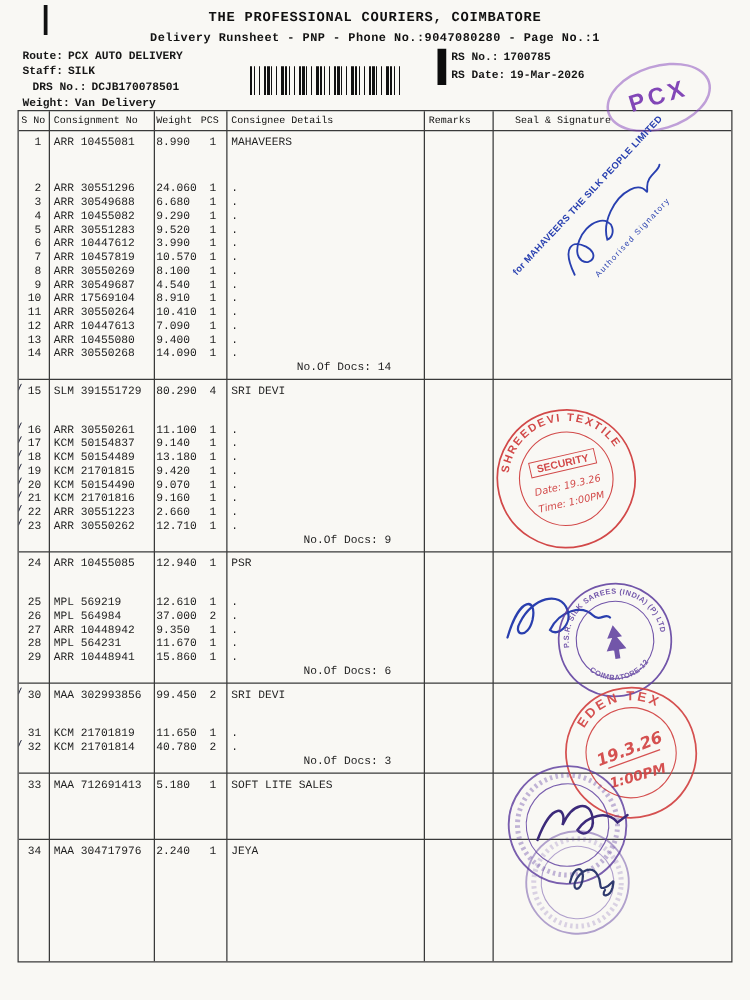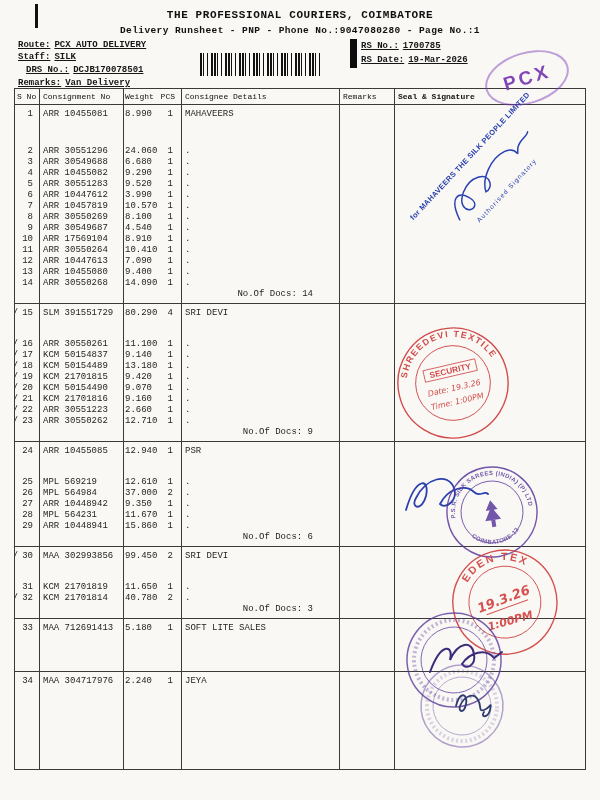--- a/index.html
+++ b/index.html
@@ -5,21 +5,21 @@
   html,body{margin:0;padding:0;}
   body{width:600px;height:800px;background:#e9e7e2;font-family:"Liberation Mono",monospace;}
   .page{position:relative;width:600px;height:800px;background:#f9f8f4;overflow:hidden;color:#1c1c1c;}
 
   
   .corner-mark{position:absolute;left:35px;top:4px;width:3px;height:24px;background:#111;}
 
   
   .title{position:absolute;top:9px;left:0;width:100%;text-align:center;font:bold 11px "Liberation Mono",monospace;letter-spacing:.6px;color:#111;}
   .subtitle{position:absolute;top:25px;left:0;width:100%;text-align:center;font:bold 9.5px "Liberation Mono",monospace;letter-spacing:.4px;color:#111;}
-  .fld{position:absolute;font:bold 9px "Liberation Mono",monospace;color:#161616;white-space:nowrap;text-decoration:underline;}
+  .fld{position:absolute;font:bold 9px "Liberation Mono",monospace;color:#161616;white-space:nowrap;}
   .fld .lbl{margin-right:4px;}
   .fld-route{left:18px;top:40px;}
   .fld-staff{left:18px;top:52px;}
   .fld-drs{left:26px;top:65px;}
   .fld-vehicle{left:18px;top:78px;}
   .rs-bar{position:absolute;left:350px;top:39px;width:7px;height:29px;background:#0c0c0c;}
   .fld-rsno{left:361px;top:41px;}
   .fld-rsdate{left:361px;top:55px;}
   .barcode{position:absolute;left:200px;top:53px;width:120px;height:23px;
     background:repeating-linear-gradient(90deg,#111 0 2px,#f9f8f4 2px 3px,#111 3px 4px,#f9f8f4 4px 7px,#111 7px 8px,#f9f8f4 8px 11px,#111 11px 13px,#f9f8f4 13px 14px);}
@@ -27,21 +27,21 @@
   
   .table{position:absolute;left:14px;top:88px;width:572px;height:682px;border:1px solid #3a3a3a;box-sizing:border-box;}
   .vline{position:absolute;top:0;bottom:0;width:1px;background:#3a3a3a;}
   .grid6{display:grid;grid-template-columns:24px 84px 58px 158px 55px 1fr;}
   .thead{height:16px;line-height:15px;border-bottom:1px solid #3a3a3a;font-size:8px;color:#111;box-sizing:border-box;}
   .h-sno{padding-left:2px;}
   .h-consign{padding-left:4px;}
   .h-wp{display:flex;justify-content:space-between;padding:0 6px 0 2px;}
   .h-consignee{padding-left:4px;}
   .h-remarks{padding-left:4px;}
-  .h-seal{padding-left:4px;font-weight:bold;}
+  .h-seal{padding-left:18px;}
   .tbody{height:664px;overflow:hidden;}
   .tgroup{border-bottom:1px solid #3a3a3a;padding:4px 0 3px;}
   .tgroup-4{padding-bottom:37px;}
   .tgroup-5{border-bottom:none;}
   .trow{font-size:9px;line-height:11px;height:11px;color:#1e1e1e;}
   .row-gap{height:20px;}
   .tgroup-0 .row-gap{height:26px;}
   .c-sno{position:relative;text-align:right;padding-right:6px;}
   .check{position:absolute;left:-2px;top:-2px;font-size:10px;color:#20233a;transform:rotate(-12deg);}
   .c-consign{padding-left:4px;white-space:nowrap;}
@@ -102,21 +102,21 @@
   <div class="fld fld-route">
     <span class="lbl">Route:</span><span>PCX AUTO DELIVERY</span>
   </div>
   <div class="fld fld-staff">
     <span class="lbl">Staff:</span><span>SILK</span>
   </div>
   <div class="fld fld-drs">
     <span class="lbl">DRS No.:</span><span>DCJB170078501</span>
   </div>
   <div class="fld fld-vehicle">
-    <span class="lbl">Remarks:</span><span>Van Delivery</span>
+    <span class="lbl">Weight:</span><span>Van Delivery</span>
   </div>
 
   <div class="rs-bar"></div>
   <div class="fld fld-rsno">
     <span class="lbl">RS No.:</span><span>1700785</span>
   </div>
   <div class="fld fld-rsdate">
     <span class="lbl">RS Date:</span><span>19-Mar-2026</span>
   </div>
 

